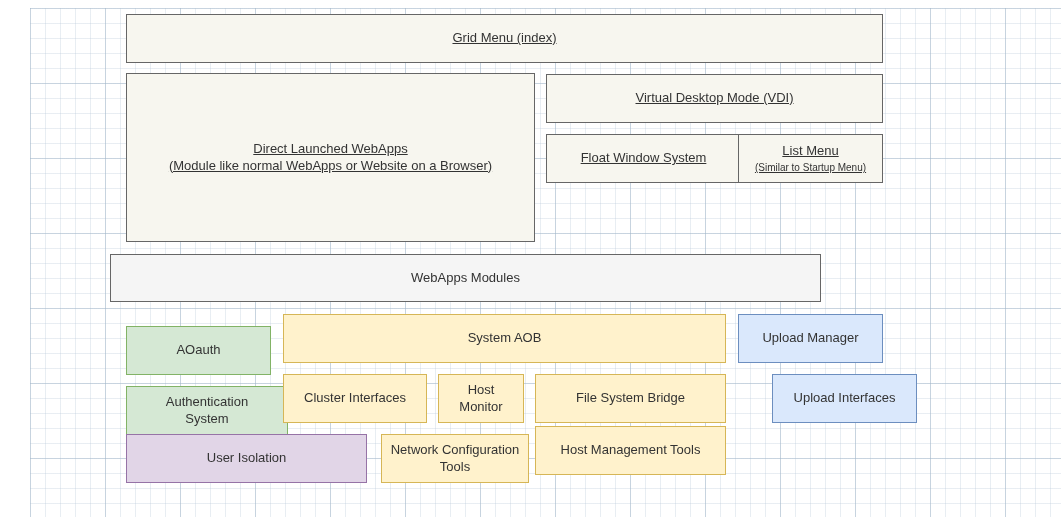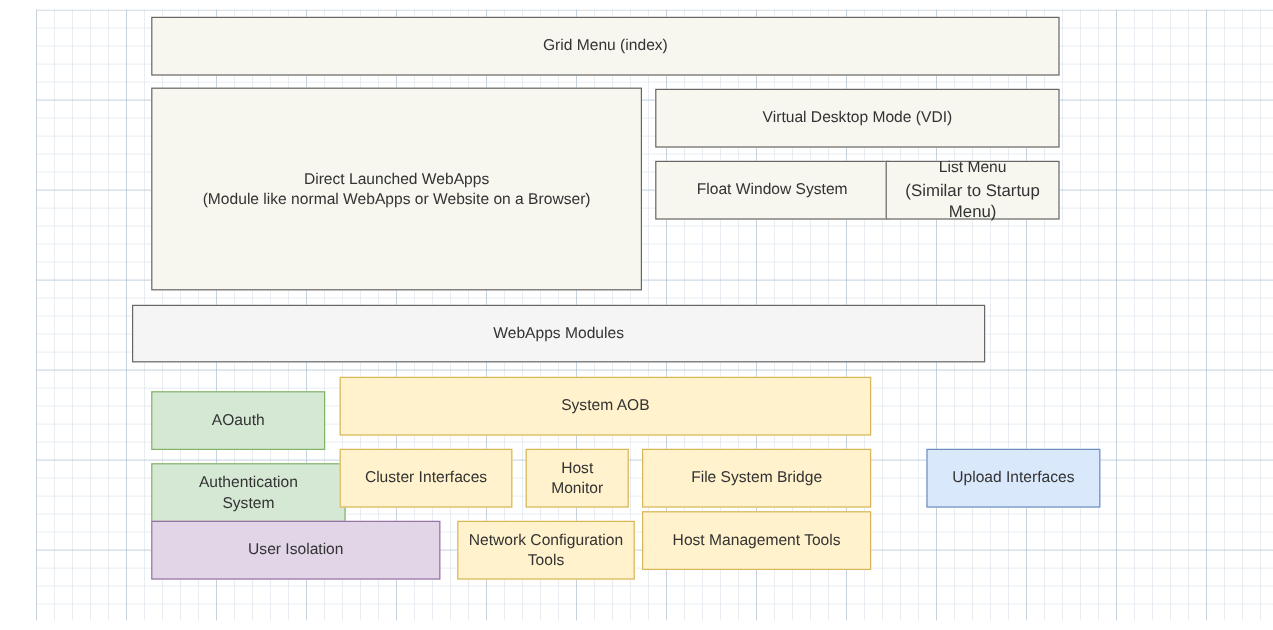--- a/index.html
+++ b/index.html
@@ -37,22 +37,22 @@
     flex-direction: column;
     align-items: center;
     justify-content: center;
     text-align: center;
     font-size: 13px;
     line-height: 1.3;
     color: var(--text, #333333);
     padding: 2px 4px;
   }
   .lbl { white-space: pre-line; display: block; }
-  .sub { display: block; font-size: 14px; margin-top: 1px; }
-  .cream  { background: var(--cream-fill,  #f7f6ef); border-color: var(--cream-border,  #666666); }
+  .sub { display: block; font-size: 10px; margin-top: 1px; }
+  .cream  { background: var(--cream-fill,  #f7f6ef); border-color: var(--cream-border,  #666666); text-decoration: underline; }
   .gray   { background: var(--gray-fill,   #f5f5f5); border-color: var(--gray-border,   #666666); }
   .green  { background: var(--green-fill,  #d5e8d4); border-color: var(--green-border,  #82b366); margin-top: 12px; }
   .yellow { background: var(--yellow-fill, #fff2cc); border-color: var(--yellow-border, #d6b656); }
   .blue   { background: var(--blue-fill,   #dae8fc); border-color: var(--blue-border,   #6c8ebf); }
   .purple { background: var(--purple-fill, #e1d5e7); border-color: var(--purple-border, #9673a6); }
 </style>
 </head>
 <body>
 
 <div id="viewport">
@@ -86,20 +86,23 @@
   </div>
 
   <div class="node green" style="left:126px;top:314px;width:145px;height:49px">
     <span class="lbl">AOauth</span>
   </div>
 
   <div class="node yellow" style="left:283px;top:314px;width:443px;height:49px">
     <span class="lbl">System AOB</span>
   </div>
 
+  <div class="node blue" style="left:738px;top:314px;width:145px;height:49px">
+    <span class="lbl">Upload Manager</span>
+  </div>
 
   <div class="node green" style="left:126px;top:374px;width:162px;height:49px">
     <span class="lbl" style="max-width:118px">Authentication System</span>
   </div>
 
   <div class="node yellow" style="left:283px;top:374px;width:144px;height:49px">
     <span class="lbl">Cluster Interfaces</span>
   </div>
 
   <div class="node yellow" style="left:438px;top:374px;width:86px;height:49px">

